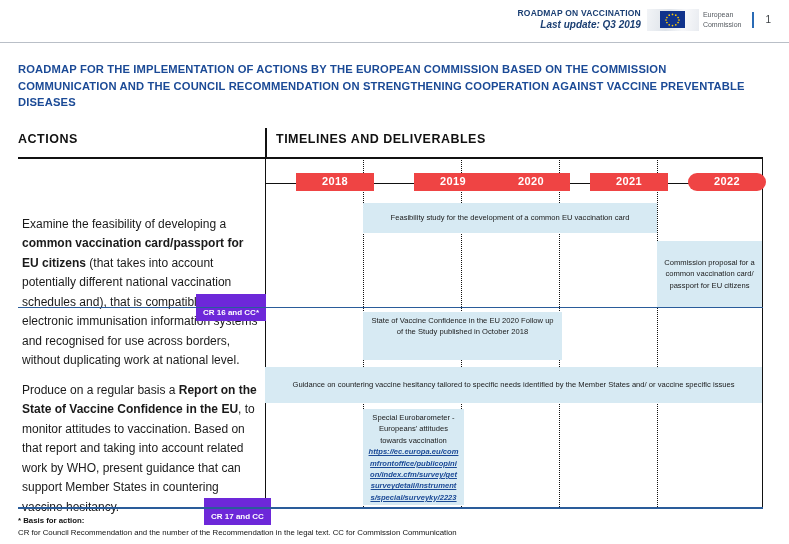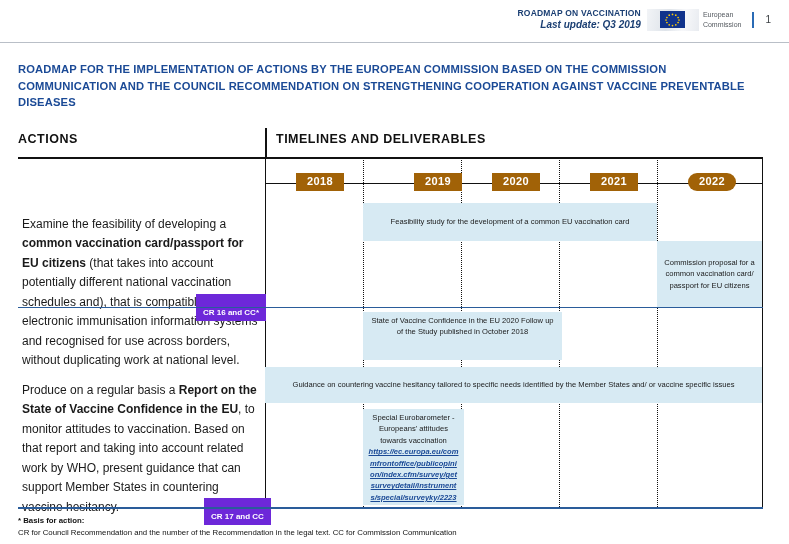--- a/index.html
+++ b/index.html
@@ -83,23 +83,23 @@
     border-left:1.4px solid #111; height:350px;
   }
   .vline.solid-right {
     border-left:1.2px solid #111;
   }
   .axis {
     position:absolute; left:247px; top:26px; width:498px; height:1.2px; background:#111;
   }
   .year {
     position:absolute; top:16px;
-    background:#a16207; color:#fff;
+    background:#ef4444; color:#fff;
     font-size:11px; font-weight:bold;
-    padding:3px 11px 4px; letter-spacing:.4px;
+    padding:3px 26px 4px; letter-spacing:.4px;
     line-height:1;
     text-align:center;
   }
 
   
   .hsep {
     position:absolute; left:0; width:745px; height:1.4px; background:#2a5c9a;
   }
 
   
@@ -202,21 +202,21 @@
   <div class="axis"></div>
   <div class="year" style="left:278px;">2018</div>
   <div class="year" style="left:376px;margin-left:20px;">2019</div>
   <div class="year" style="left:474px;">2020</div>
   <div class="year" style="left:572px;">2021</div>
   <div class="year" style="left:670px;border-radius:9px;">2022</div>
 
   <div class="action-text" style="top:58px;">Examine the feasibility of developing a <b>common vaccination card/passport for EU citizens</b> (that takes into account potentially different national vaccination schedules and), that is compatible with electronic immunisation information systems and recognised for use across borders, without duplicating work at national level.</div>
   <div class="cr-badge" style="left:178px; top:137px;">CR 16 and CC*</div>
 
-  <div class="dbox" style="left:345px; top:46px; width:294px; height:38px;">
+  <div class="dbox" style="left:345px; top:46px; width:294px; height:30px;">
     <div class="inner">Feasibility study for the development of a common EU vaccination card</div>
   </div>
 
   <div class="dbox" style="left:639px; top:84px; width:105px; height:66px;">
     <div class="inner">Commission proposal for a common vaccination card/ passport for EU citizens</div>
   </div>
 
   <div class="hsep" style="top:150px;"></div>
 
   <div class="action-text" style="top:224px;">Produce on a regular basis a <b>Report on the State of Vaccine Confidence in the EU</b>, to monitor attitudes to vaccination. Based on that report and taking into account related work by WHO, present guidance that can support Member States in countering vaccine hesitancy.</div>

